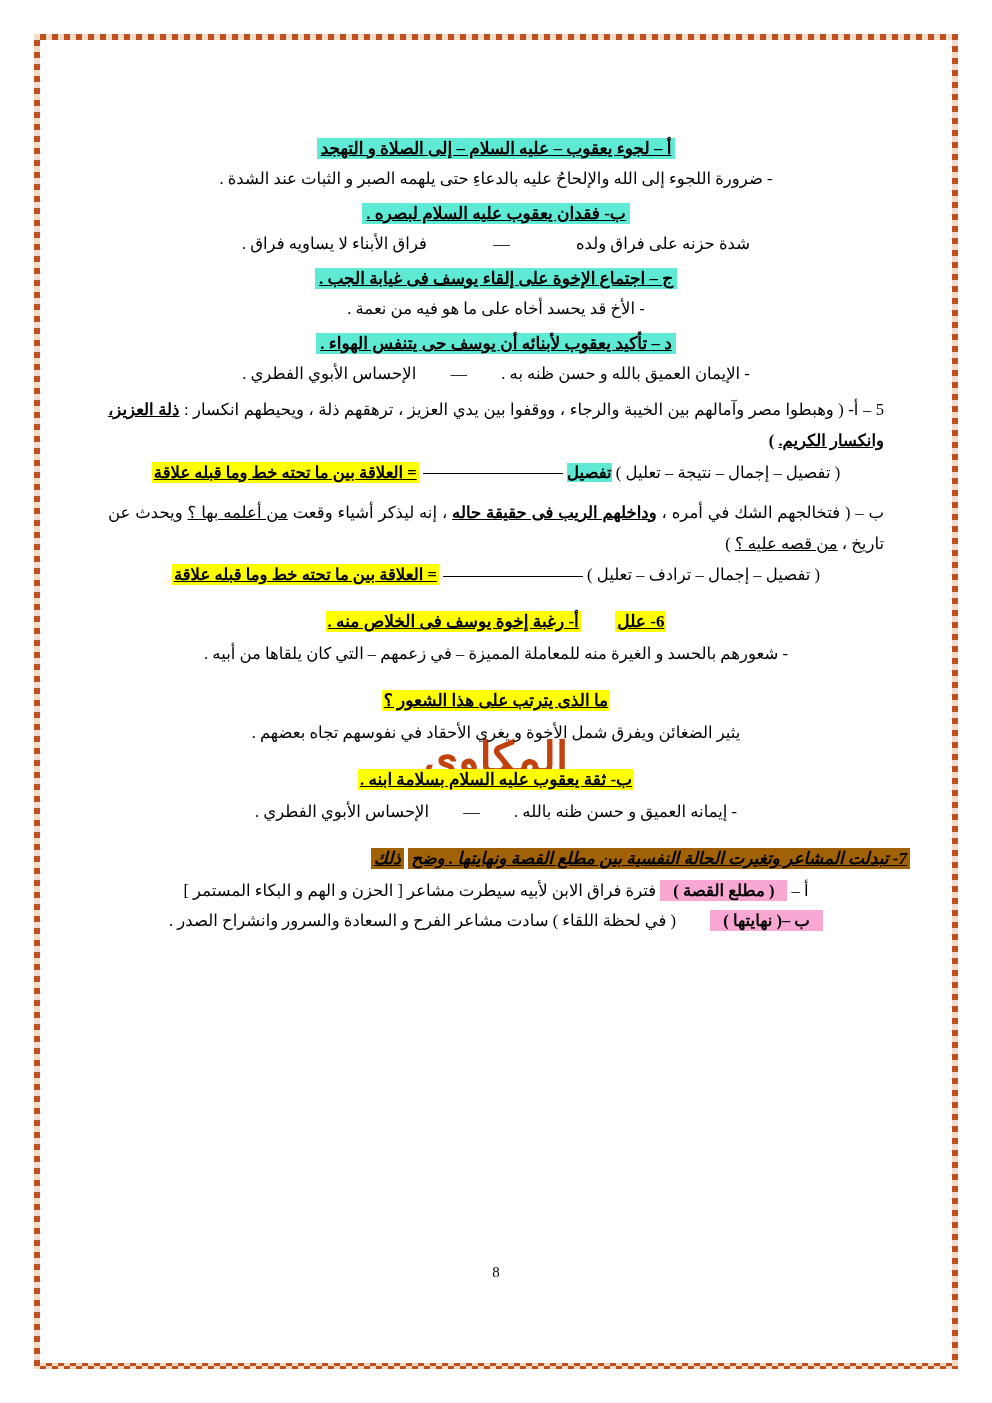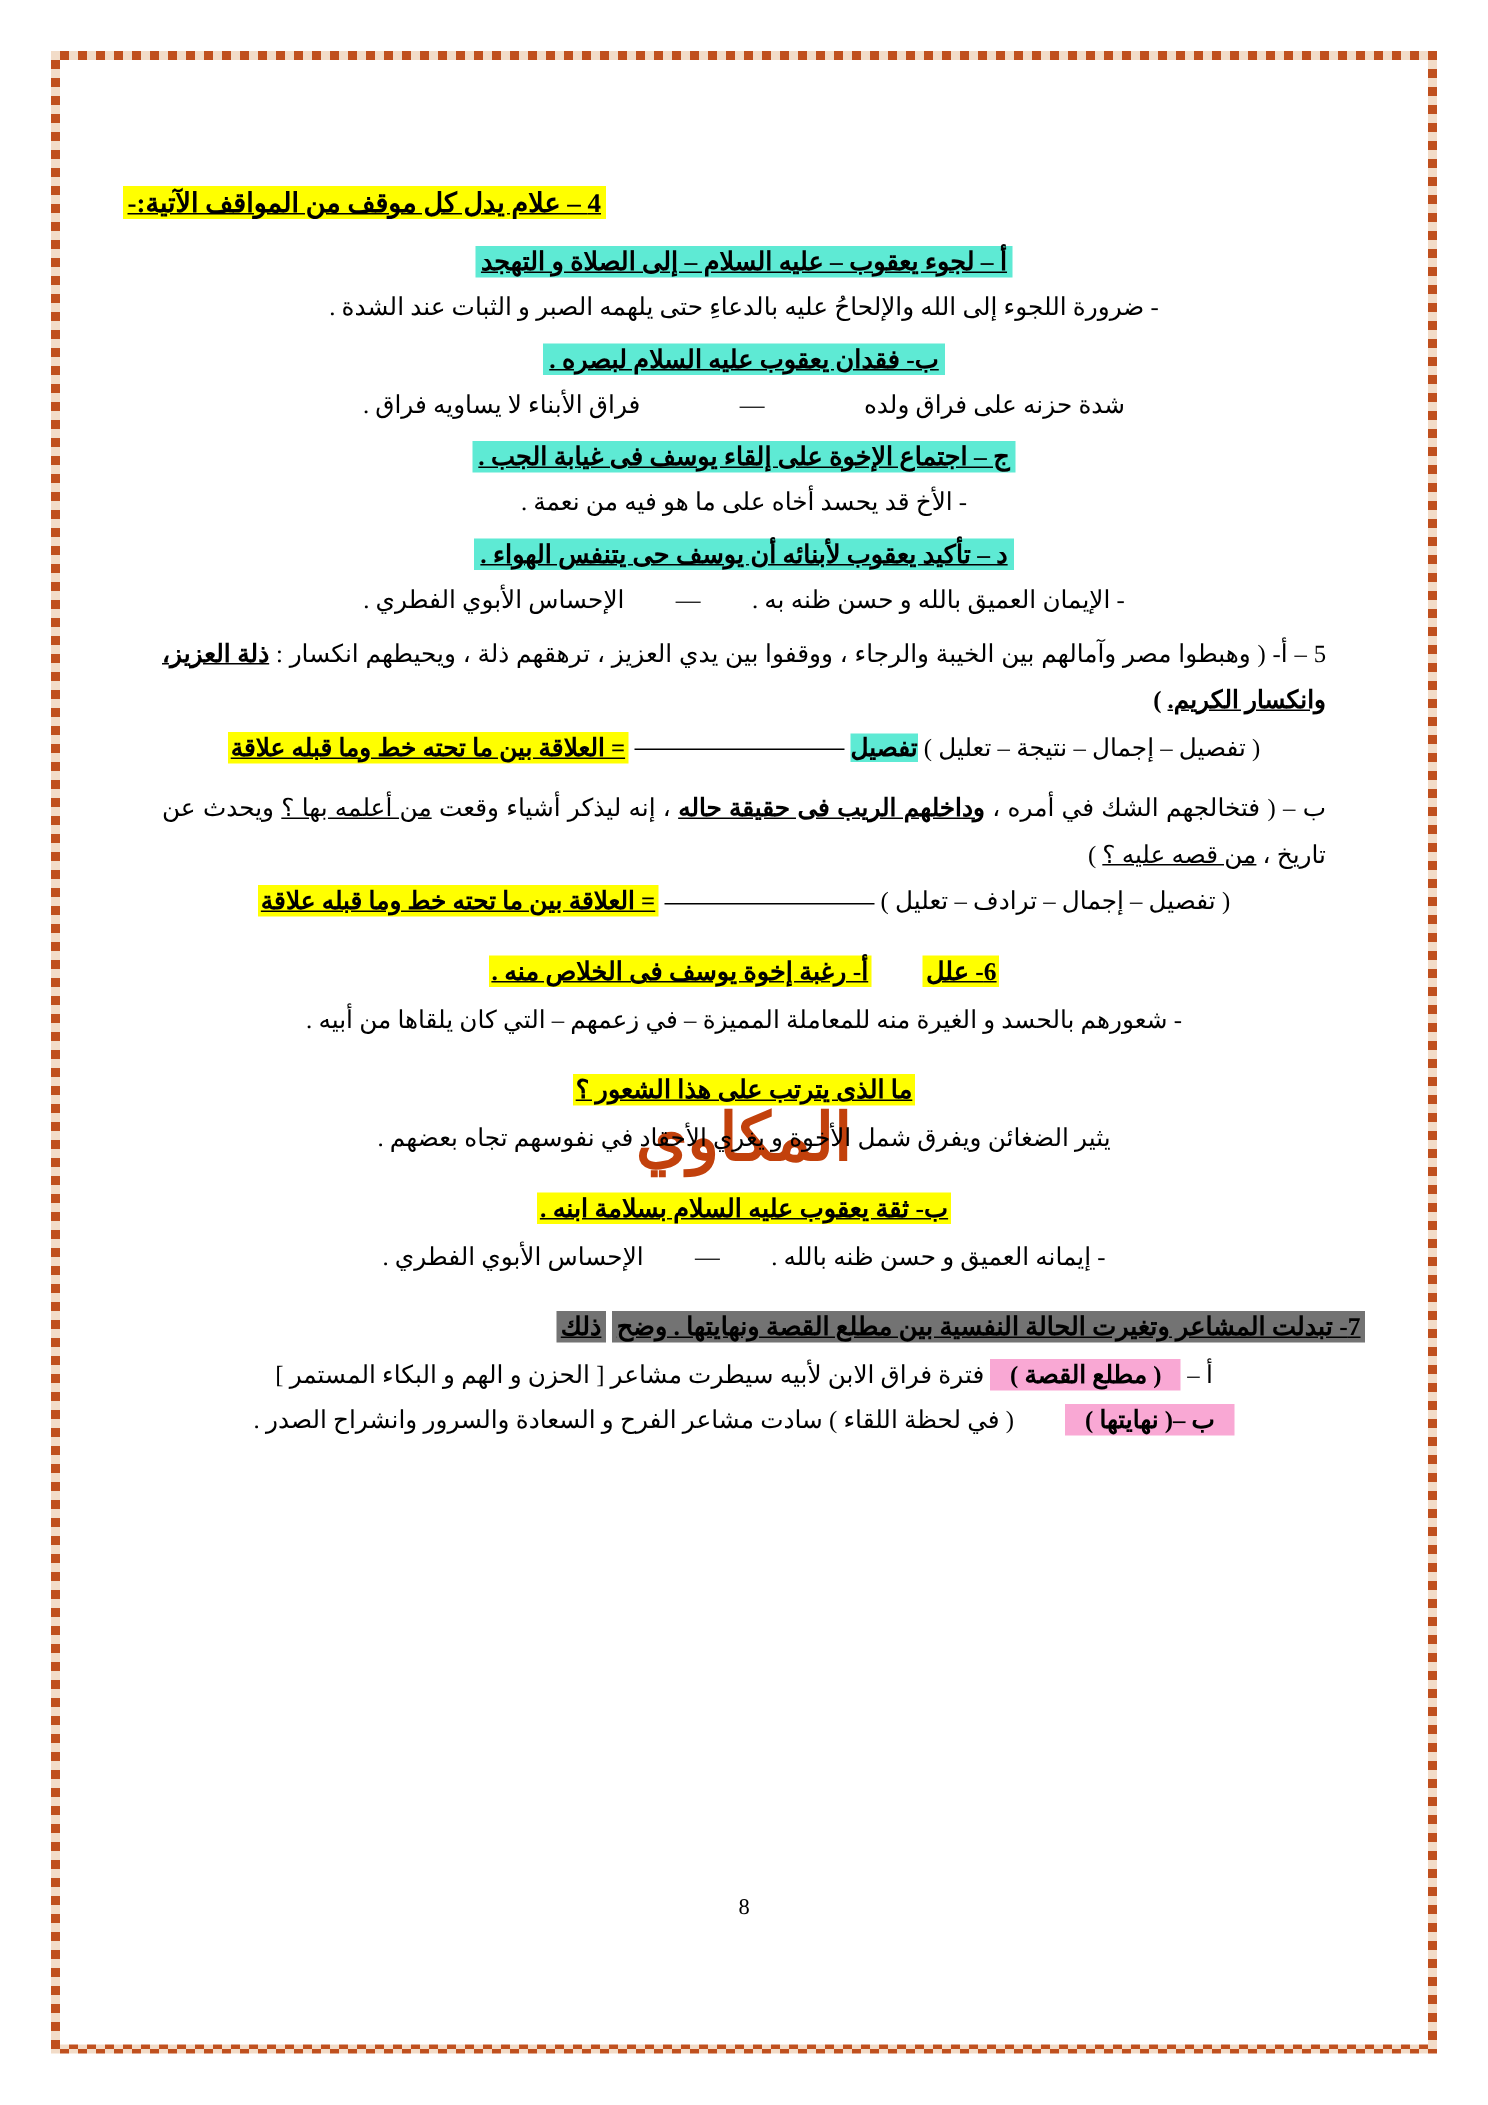--- a/index.html
+++ b/index.html
@@ -114,21 +114,21 @@
     text-align: center;
   }
   .q6 .seg { background: #ffff00; padding: 1px 2px; }
 
   .q7 {
     font-size: 17px;
     font-weight: bold;
     margin: 26px 0 12px 0;
     text-align: right;
   }
-  .q7 .seg { background: #737373; padding: 1px 3px; }
+  .q7 .seg { background: #a16207; padding: 1px 3px; font-style: italic; }
 
   .q7-line {
     font-size: 16.5px;
     margin: 0 0 10px 0;
     text-align: center;
   }
   .q7-line .tag { background: #f9a8d4; font-weight: bold; padding: 1px 13px; }
 
   .page-num {
     position: absolute;
@@ -144,23 +144,20 @@
 <body>
 
 <div class="page-frame">
   <div class="page-frame-inner"></div>
 </div>
 
 <div class="content">
 
   <div class="watermark">المكاوي</div>
 
-  <div class="head-q">
-    <span class="hl-y u">4 – علام يدل كل موقف من المواقف الآتية:-</span>
-  </div>
 
   <div class="sub-head">
     <span class="hl-c u">أ – لجوء يعقوب – عليه السلام – إلى الصلاة و التهجد</span>
   </div>
   <div class="answer">- ضرورة اللجوء إلى الله والإلحاحُ عليه بالدعاءِ حتى يلهمه الصبر و الثبات عند الشدة .</div>
 
   <div class="sub-head">
     <span class="hl-c u">ب-  فقدان يعقوب عليه السلام لبصره .</span>
   </div>
   <div class="answer">

